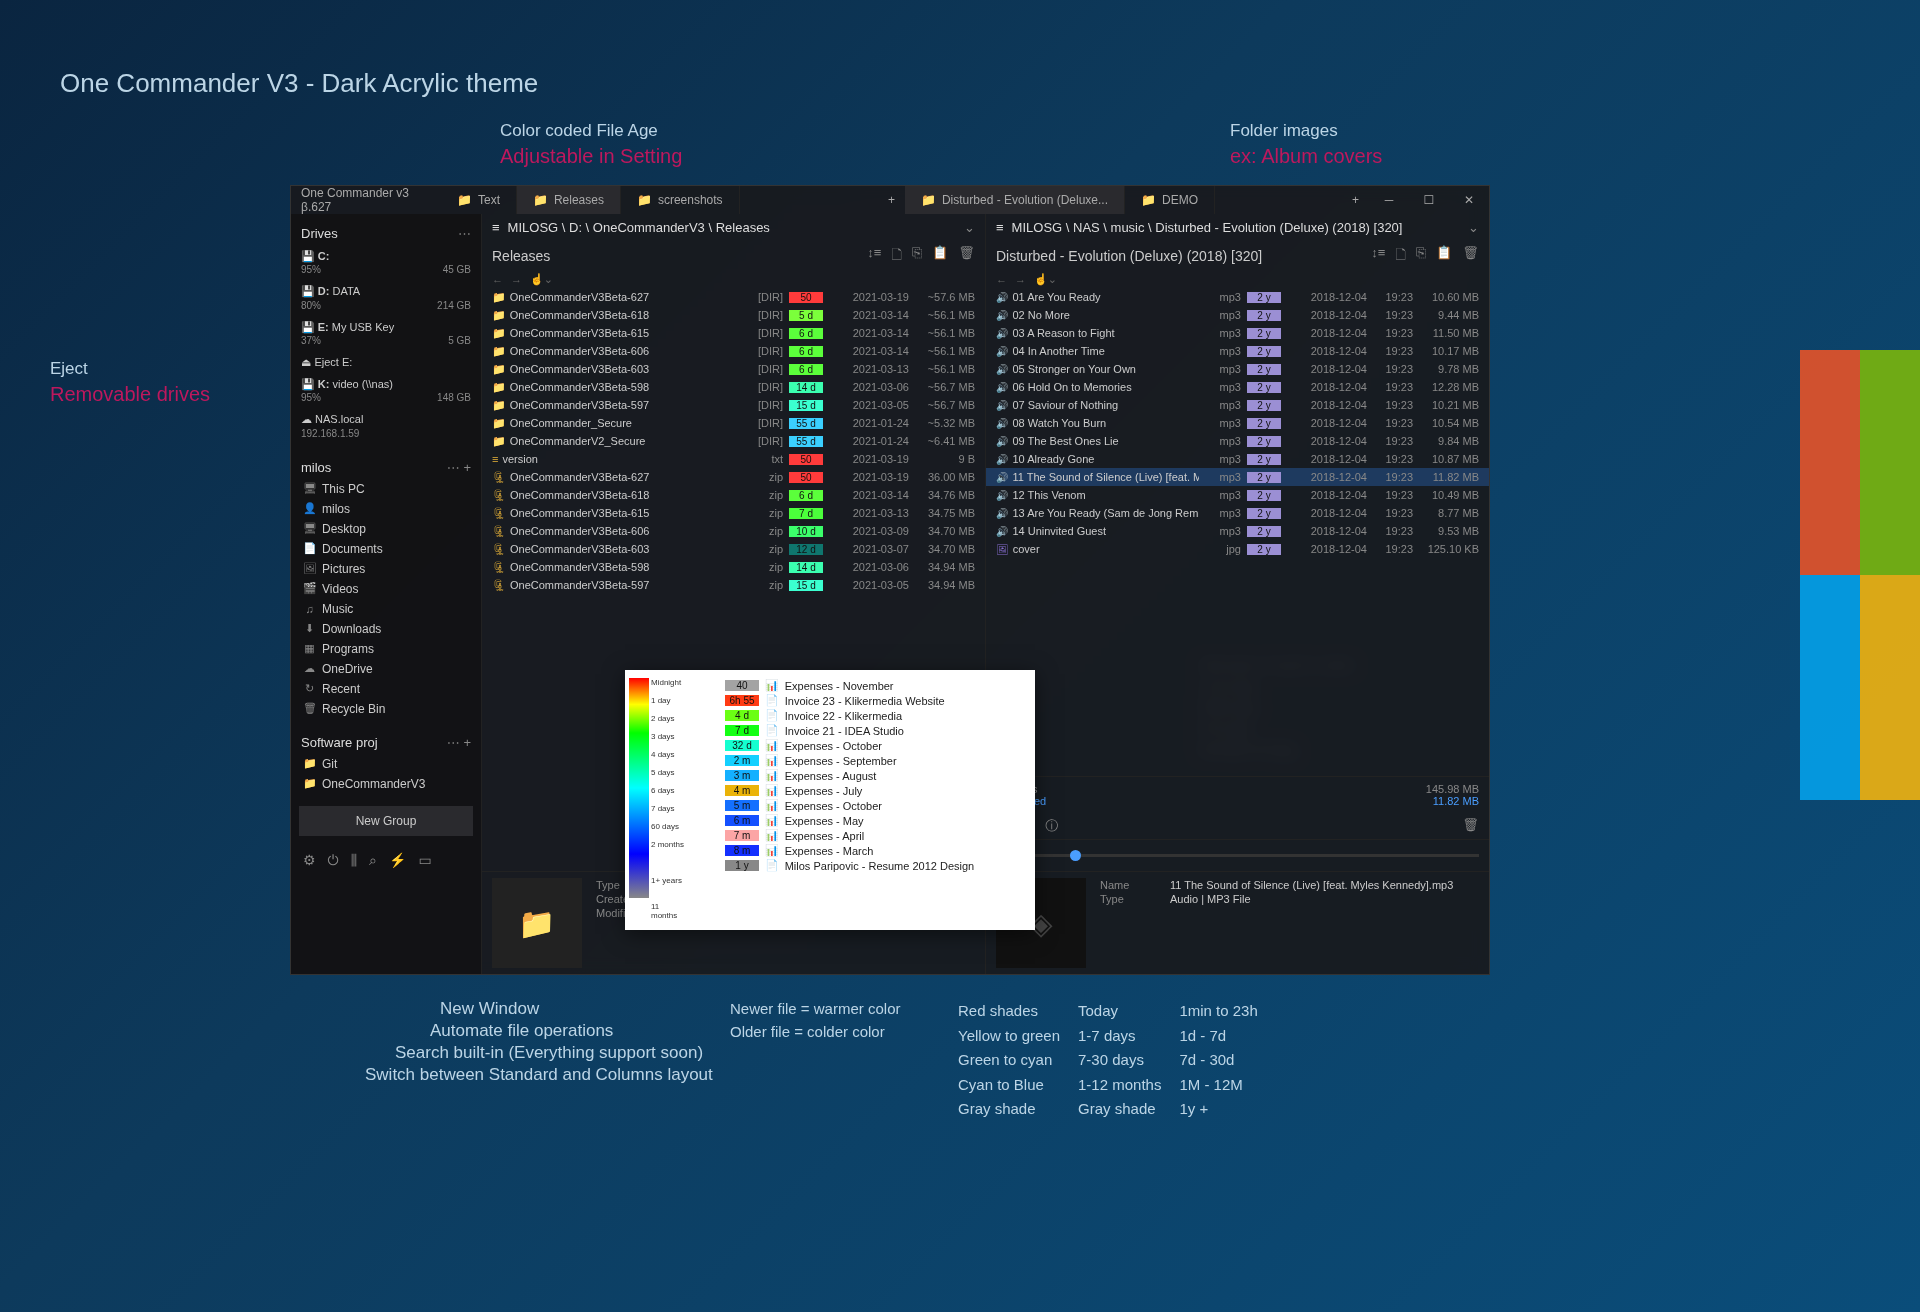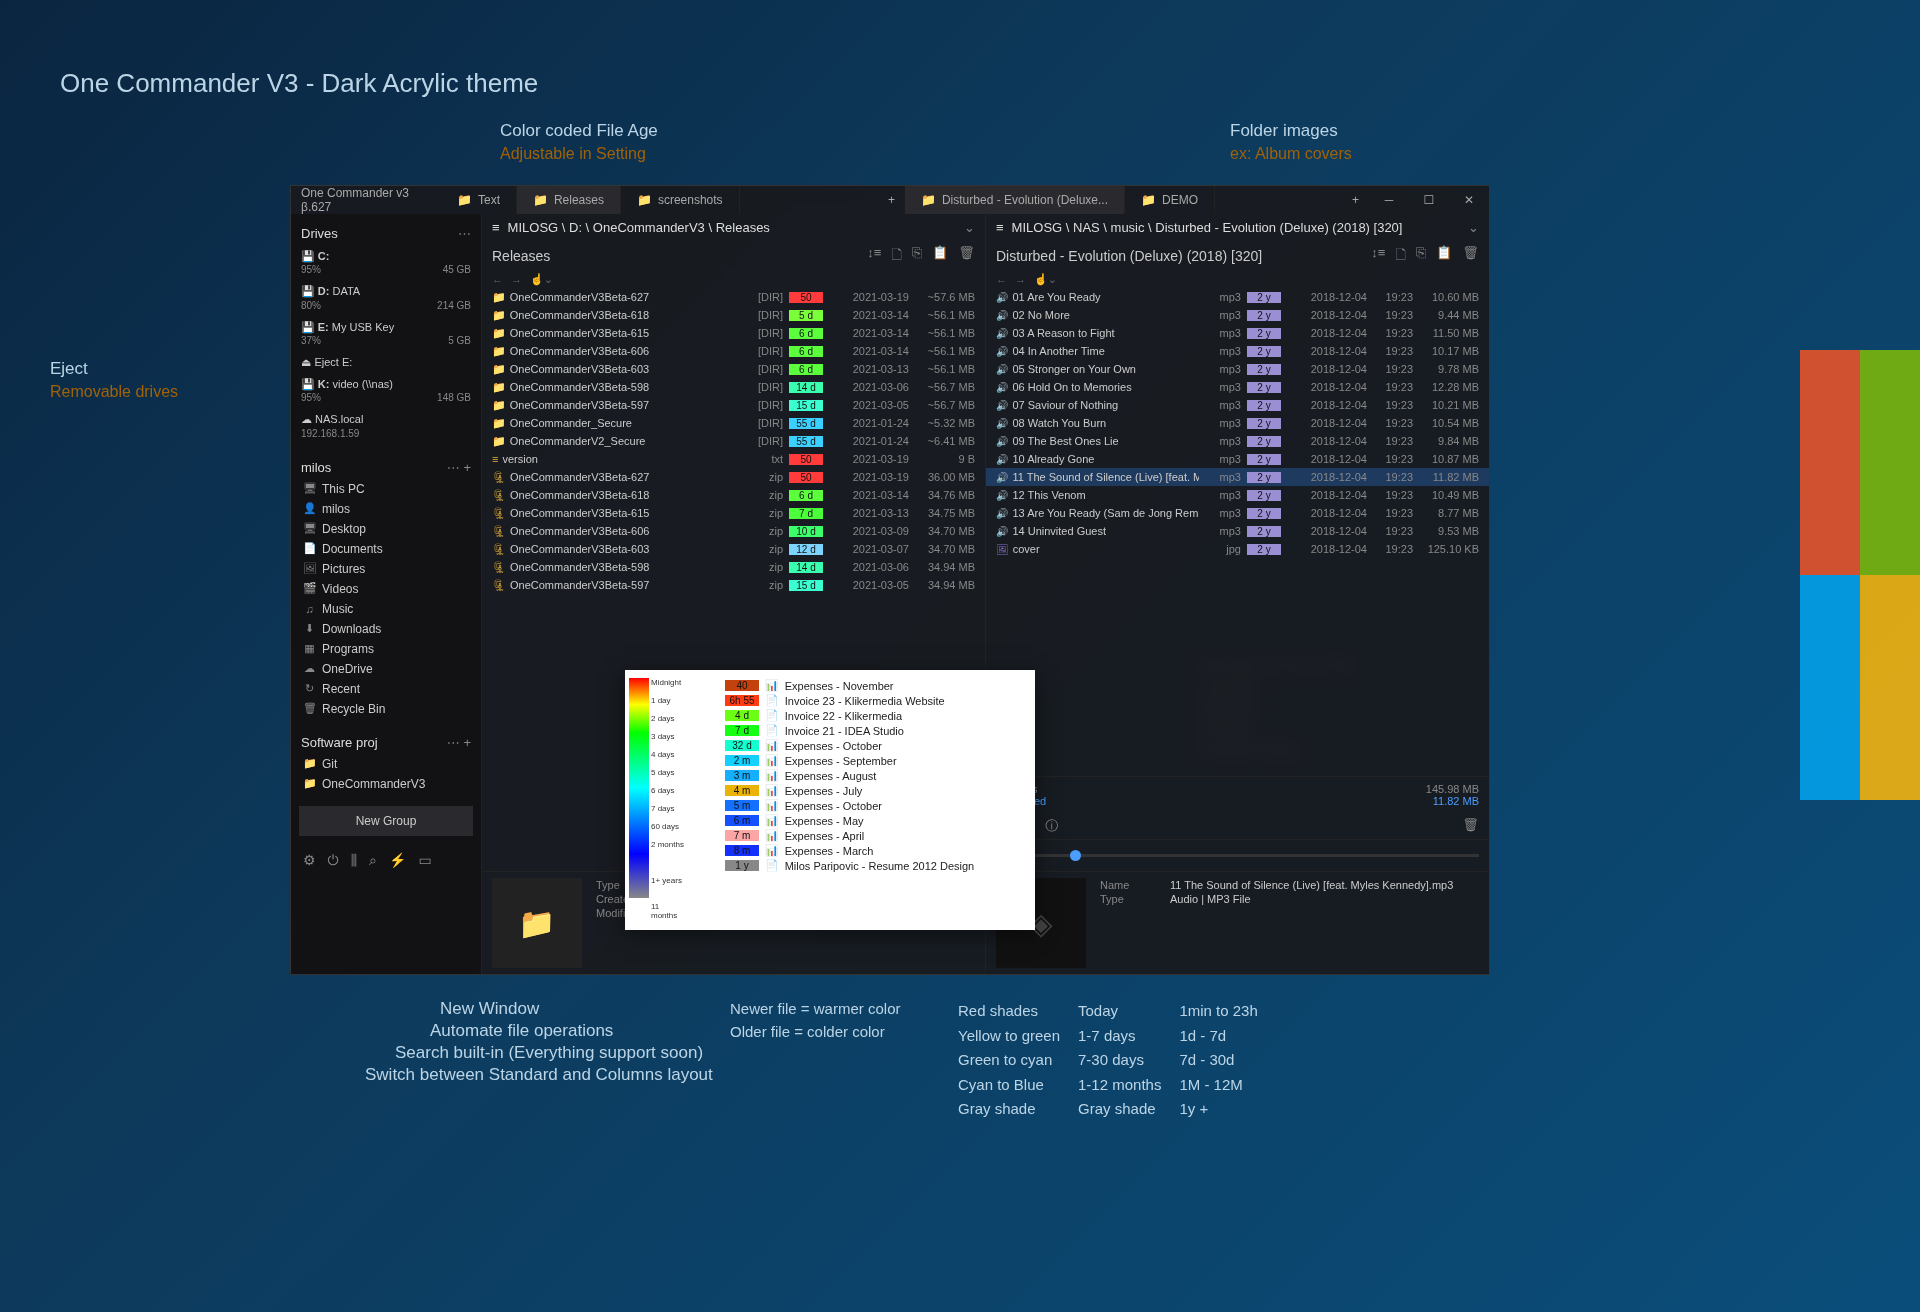--- a/index.html
+++ b/index.html
@@ -2,21 +2,21 @@
 <html><head>
 <meta charset="utf-8">
 <style>
 *{margin:0;padding:0;box-sizing:border-box;font-family:"Segoe UI",Arial,sans-serif}
 body{width:1920px;height:1312px;background:linear-gradient(135deg,#0a2540 0%,#0d3a5c 40%,#0a4d7a 100%);color:#ccc;position:relative;overflow:hidden}
 .win-stripe{position:absolute;right:0;top:350px;width:120px;height:450px;display:grid;grid-template-columns:1fr 1fr;grid-template-rows:1fr 1fr}
 .win-stripe div{opacity:0.85}
 .ws1{background:#f35325}.ws2{background:#81bc06}.ws3{background:#05a6f0}.ws4{background:#ffba08}
 .hero{position:absolute;left:60px;top:68px;color:#bcd5e6;font-size:26px;font-weight:300}
 .annot{position:absolute;color:#bcd5e6;font-size:17px;font-weight:300;line-height:1.35}
-.annot small{display:block;color:#a16207;font-size:16px}
+.annot small{display:block;color:#be185d;font-size:20px}
 .app{position:absolute;left:290px;top:185px;width:1200px;height:790px;background:rgba(25,25,28,0.92);backdrop-filter:blur(8px);border:1px solid #333;display:flex;flex-direction:column}
 .titlebar{height:28px;display:flex;align-items:center;font-size:12px;color:#aaa}
 .titlebar .title{padding:0 10px;flex:0 0 150px}
 .tabs{display:flex;flex:1;height:28px}
 .tab{padding:0 16px;display:flex;align-items:center;gap:6px;font-size:12px;border-right:1px solid #222;cursor:pointer}
 .tab.active{background:#2a2a2e}
 .tab-add{padding:0 10px;cursor:pointer}
 .winctrl{display:flex}
 .winctrl div{width:40px;height:28px;display:flex;align-items:center;justify-content:center;font-size:12px;cursor:pointer}
 .body{flex:1;display:flex;overflow:hidden}
@@ -434,21 +434,21 @@
           <div class="file-row">
             <span class="fname"><span class="zip-ico">🗜</span>OneCommanderV3Beta-606</span>
             <span class="ftype">zip</span>
             <span class="age" style="background:#3bff6b">10 d</span>
             <span class="fdate">2021-03-09</span>
             <span class="fsize">34.70 MB</span>
           </div>
           <div class="file-row">
             <span class="fname"><span class="zip-ico">🗜</span>OneCommanderV3Beta-603</span>
             <span class="ftype">zip</span>
-            <span class="age" style="background:#7dd3fc">12 d</span>
+            <span class="age" style="background:#0f766e">12 d</span>
             <span class="fdate">2021-03-07</span>
             <span class="fsize">34.70 MB</span>
           </div>
           <div class="file-row">
             <span class="fname"><span class="zip-ico">🗜</span>OneCommanderV3Beta-598</span>
             <span class="ftype">zip</span>
             <span class="age" style="background:#3bffb0">14 d</span>
             <span class="fdate">2021-03-06</span>
             <span class="fsize">34.94 MB</span>
           </div>
@@ -675,21 +675,21 @@
         <div class="scale-lbl" style="top: 116px;">6 days</div>
         <div class="scale-lbl" style="top: 134px;">7 days</div>
         <div class="scale-lbl" style="top: 152px;">60 days</div>
         <div class="scale-lbl" style="top: 170px;">2 months</div>
         <div class="scale-lbl" style="top: 188px; margin-top: 44px;">11 months</div>
         <div class="scale-lbl" style="top: 206px;">1+ years</div>
       </div>
     </div>
   <div class="inset-list" id="inset-list">
       <div class="inset-row">
-        <span class="inset-age" style="background:#c2410c">40</span>
+        <span class="inset-age" style="background:#a3a3a3">40</span>
         <span>📊</span>
         <span>Expenses - November</span>
       </div>
       <div class="inset-row">
         <span class="inset-age" style="background:#ff3b14">6h 55</span>
         <span>📄</span>
         <span>Invoice 23 - Klikermedia Website</span>
       </div>
       <div class="inset-row">
         <span class="inset-age" style="background:#6bff14">4 d</span>

